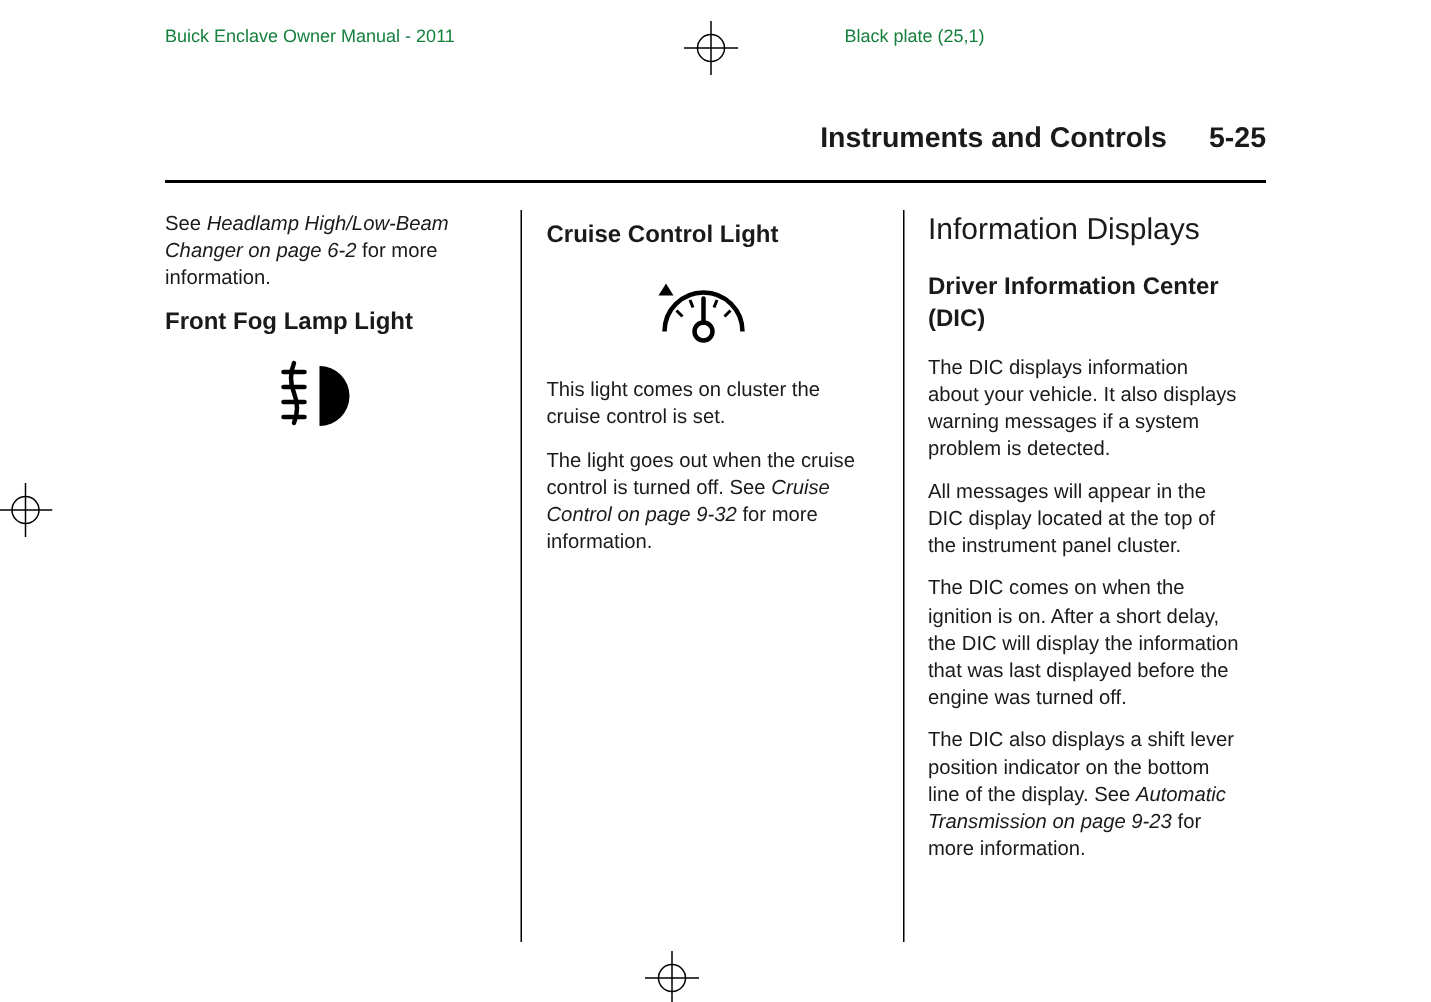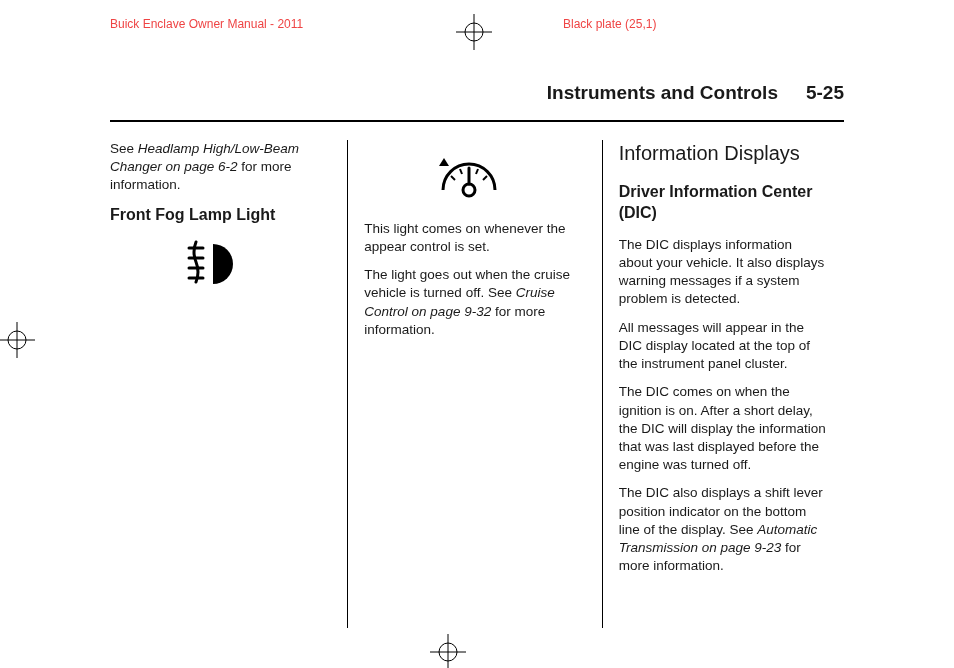--- a/index.html
+++ b/index.html
@@ -15,21 +15,21 @@
   }
   .regmark{
     position:absolute;
     width:36px;height:36px;
     pointer-events:none;
   }
   .regmark svg{display:block;}
   .header-meta{
     position:absolute;top:16px;
     font-size:12px;
-    color:#ef4444;
+    color:#15803d;
   }
   .page-frame{
     position:absolute;
     left:110px; right:110px;
     top:80px; bottom:60px;
   }
   .running-head{
     display:flex;justify-content:flex-end;
     border-bottom:2px solid var(--rule);
     padding-bottom:14px;
@@ -112,41 +112,42 @@
               <line x1="4" y1="40" x2="18" y2="40"></line>
               <path d="M11 4 Q7 14 11 24 Q15 34 11 44"></path>
             </g>
           </svg>
         </span>
       </div>
 
     </div>
 
     <div class="col">
+      <div class="h2">Cruise Control Light</div>
 
       <div class="icon-wrap">
         <span class="icon">
           <svg width="72" height="56" viewBox="0 0 72 56">
             <path d="M10 42 A26 26 0 0 1 62 42" fill="none" stroke="#000" stroke-width="3"></path>
             <circle cx="36" cy="42" r="6" fill="none" stroke="#000" stroke-width="3"></circle>
             <line x1="36" y1="36" x2="36" y2="20" stroke="#000" stroke-width="3" stroke-linecap="round"></line>
             <g stroke="#000" stroke-width="2">
               <line x1="18" y1="28" x2="22" y2="32"></line>
               <line x1="54" y1="28" x2="50" y2="32"></line>
               <line x1="27" y1="21" x2="29" y2="26"></line>
               <line x1="45" y1="21" x2="43" y2="26"></line>
             </g>
             <path d="M6 18 L16 18 L11 10 Z" fill="#000"></path>
           </svg>
         </span>
       </div>
 
-      <p>This light comes on whenever the appear control is set.</p>
+      <p>This light comes on cluster the cruise control is set.</p>
       <p>
-        <span>The light goes out when the cruise vehicle is turned off. See </span><em class="ref">Cruise Control on page 9-32</em><span> for more information.</span>
+        <span>The light goes out when the cruise control is turned off. See </span><em class="ref">Cruise Control on page 9-32</em><span> for more information.</span>
       </p>
     </div>
 
     <div class="col">
       <div class="h1">Information Displays</div>
       <div class="h2">Driver Information Center (DIC)</div>
       <p>The DIC displays information about your vehicle. It also displays warning messages if a system problem is detected.</p>
       <p>All messages will appear in the DIC display located at the top of the instrument panel cluster.</p>
       <p>The DIC comes on when the ignition is on. After a short delay, the DIC will display the information that was last displayed before the engine was turned off.</p>
       <p>

